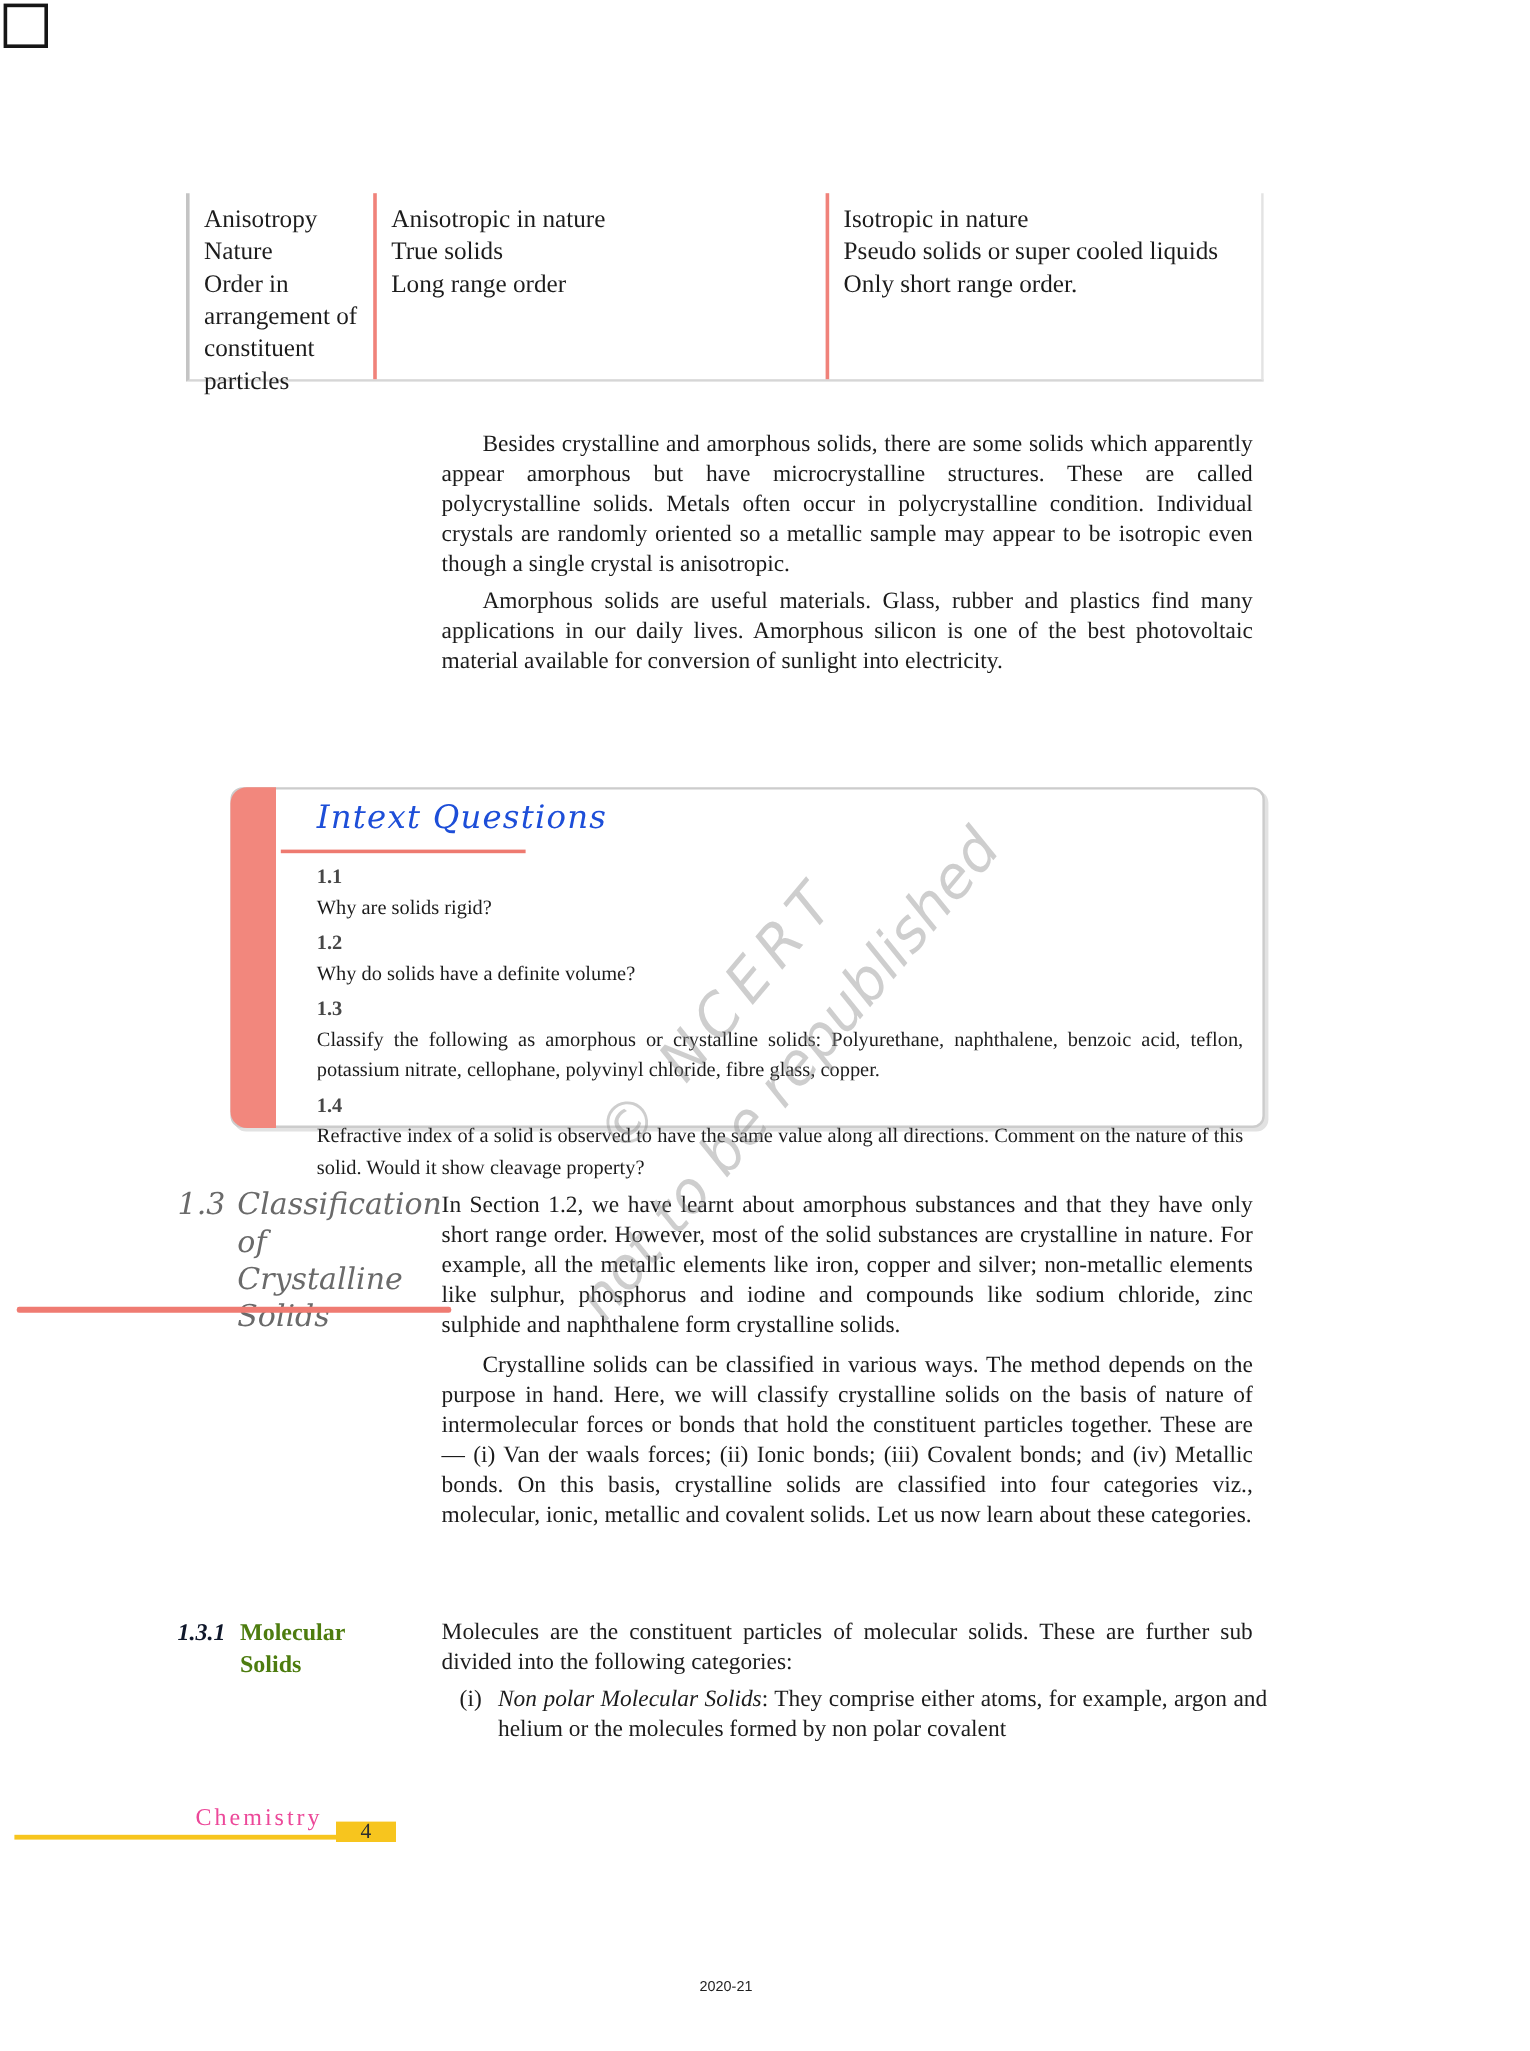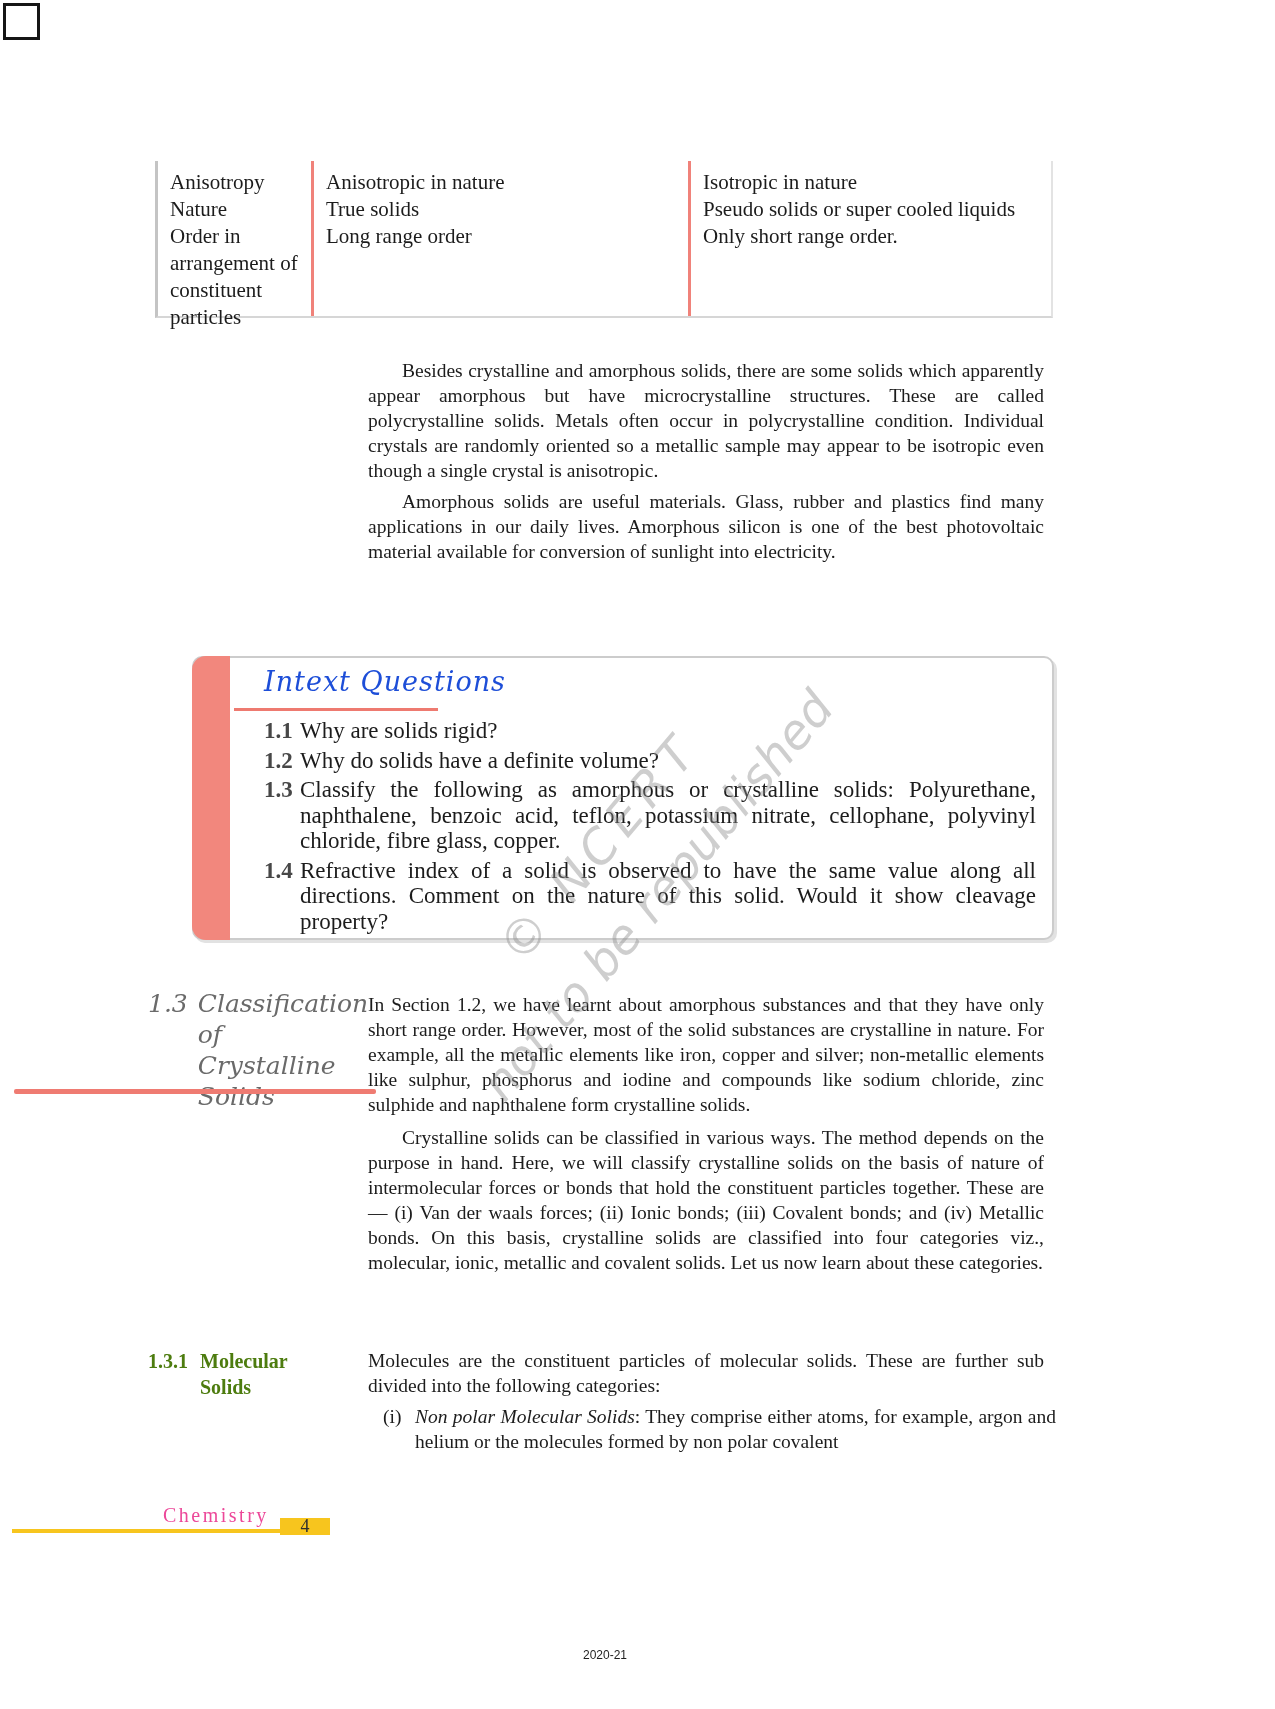--- a/index.html
+++ b/index.html
@@ -48,41 +48,41 @@
     border-radius:14px 0 0 14px;
   }
   .iq-inner{position:absolute;left:38px;top:0;right:0;bottom:0;}
   .iq-title{
     position:absolute;left:32px;top:8px;
     font-family:"DejaVu Serif", serif;font-style:italic;
     font-size:27px;color:#1d4ed8;letter-spacing:1px;
   }
   .iq-rule{position:absolute;left:2px;top:50px;width:204px;height:2.5px;background:#ee7a70;}
   .iq-list{position:absolute;left:32px;top:60px;right:16px;}
-  .q{display:flex;margin-bottom:4px;font-size:23px;line-height:25.5px;}
+  .q{display:flex;margin-bottom:4px;font-size:17px;line-height:25.5px;flex-direction:column;}
   .q-num{font-weight:bold;color:#474747;flex:none;width:36px;}
   .q-text{flex:1;text-align:justify;}
   
   .sec-head{
     position:absolute;left:148px;top:988px;width:210px;
     display:flex;gap:10px;
     font-family:"DejaVu Serif", serif;font-style:italic;
     color:#6a6a6a;font-size:25px;line-height:31px;
   }
   .sec-num{flex:none;}
   .sec-title{width:158px;text-align:justify;}
   .sec-rule{position:absolute;left:14px;top:1089px;width:362px;height:5px;background:#ef7b72;border-radius:2px;}
   .sec-text{position:absolute;left:368px;top:992px;width:688px;}
   .sec-text .para{margin-bottom:8px;}
   
   .sub-head{
     position:absolute;left:148px;top:1348px;width:190px;
     display:flex;gap:12px;font-weight:bold;font-size:20px;line-height:26px;
   }
-  .sub-num{color:#4d7c0f;flex:none;}
+  .sub-num{color:#0f172a;flex:none;font-style:italic;}
   .sub-title{width:112px;color:#4d7c0f;}
   .sub-text{position:absolute;left:368px;top:1348px;width:688px;}
   .li{display:flex;margin-top:2px;font-size:19.5px;line-height:25px;}
   .li-marker{flex:none;width:32px;padding-left:15px;}
   .li-body{flex:1;text-align:justify;}
   
   .footer-line{position:absolute;left:12px;top:1529px;width:268px;height:4px;background:#f7c51e;}
   .footer-label{
     position:absolute;left:163px;top:1504px;
     font-size:20px;color:#ec4899;letter-spacing:2.5px;text-align:center;

